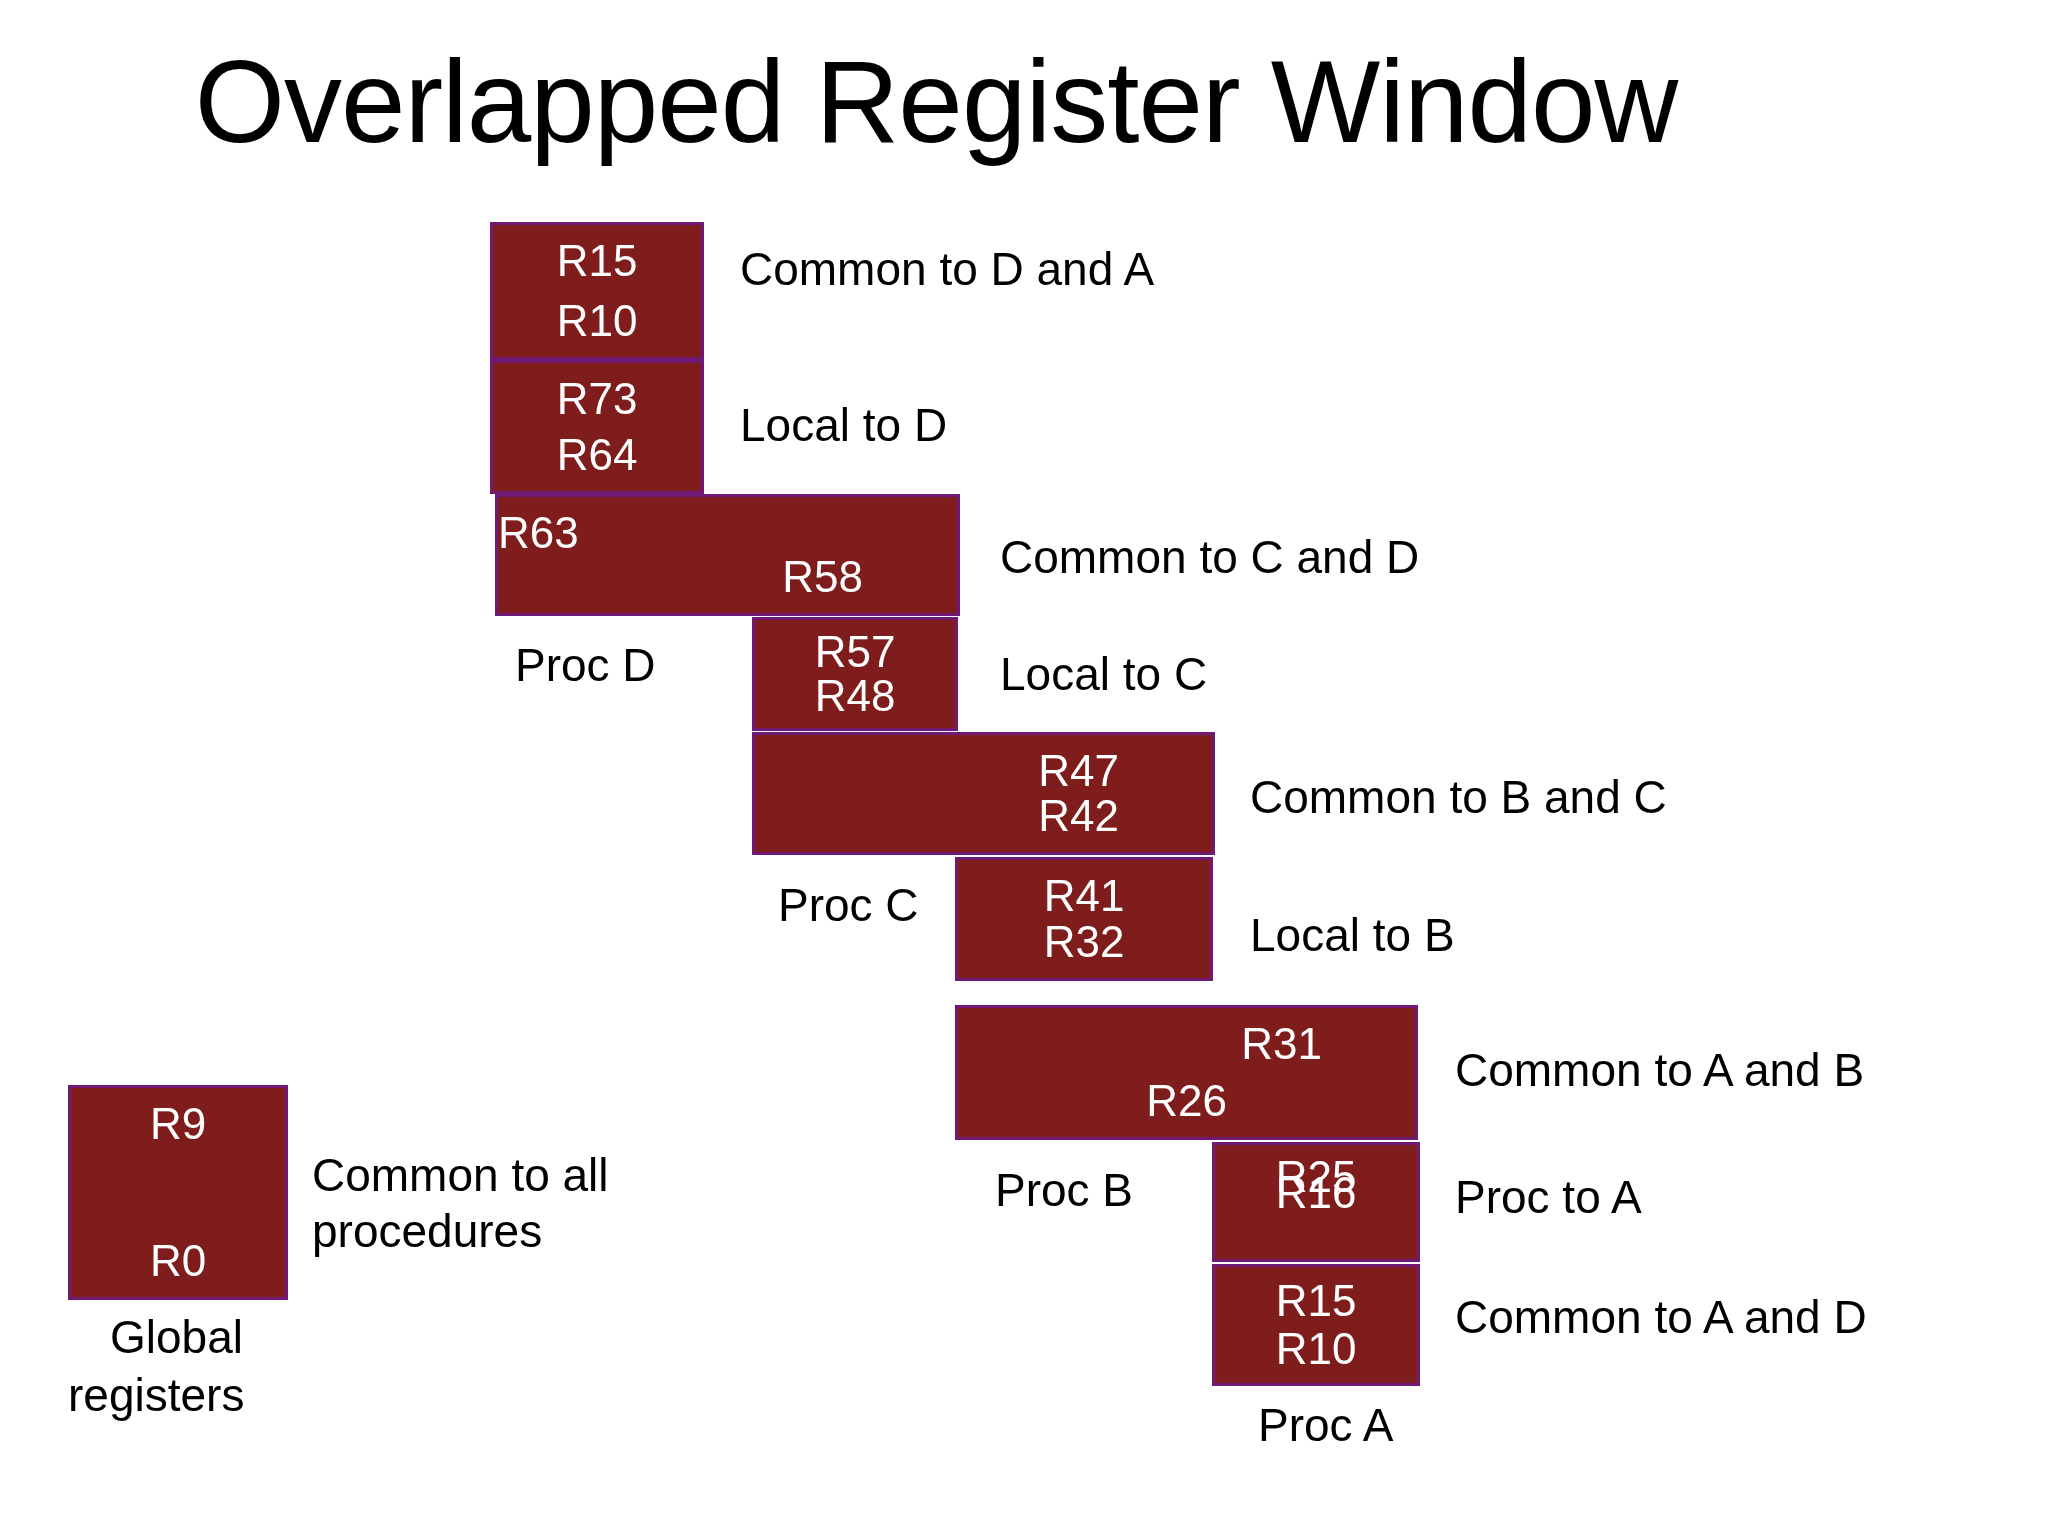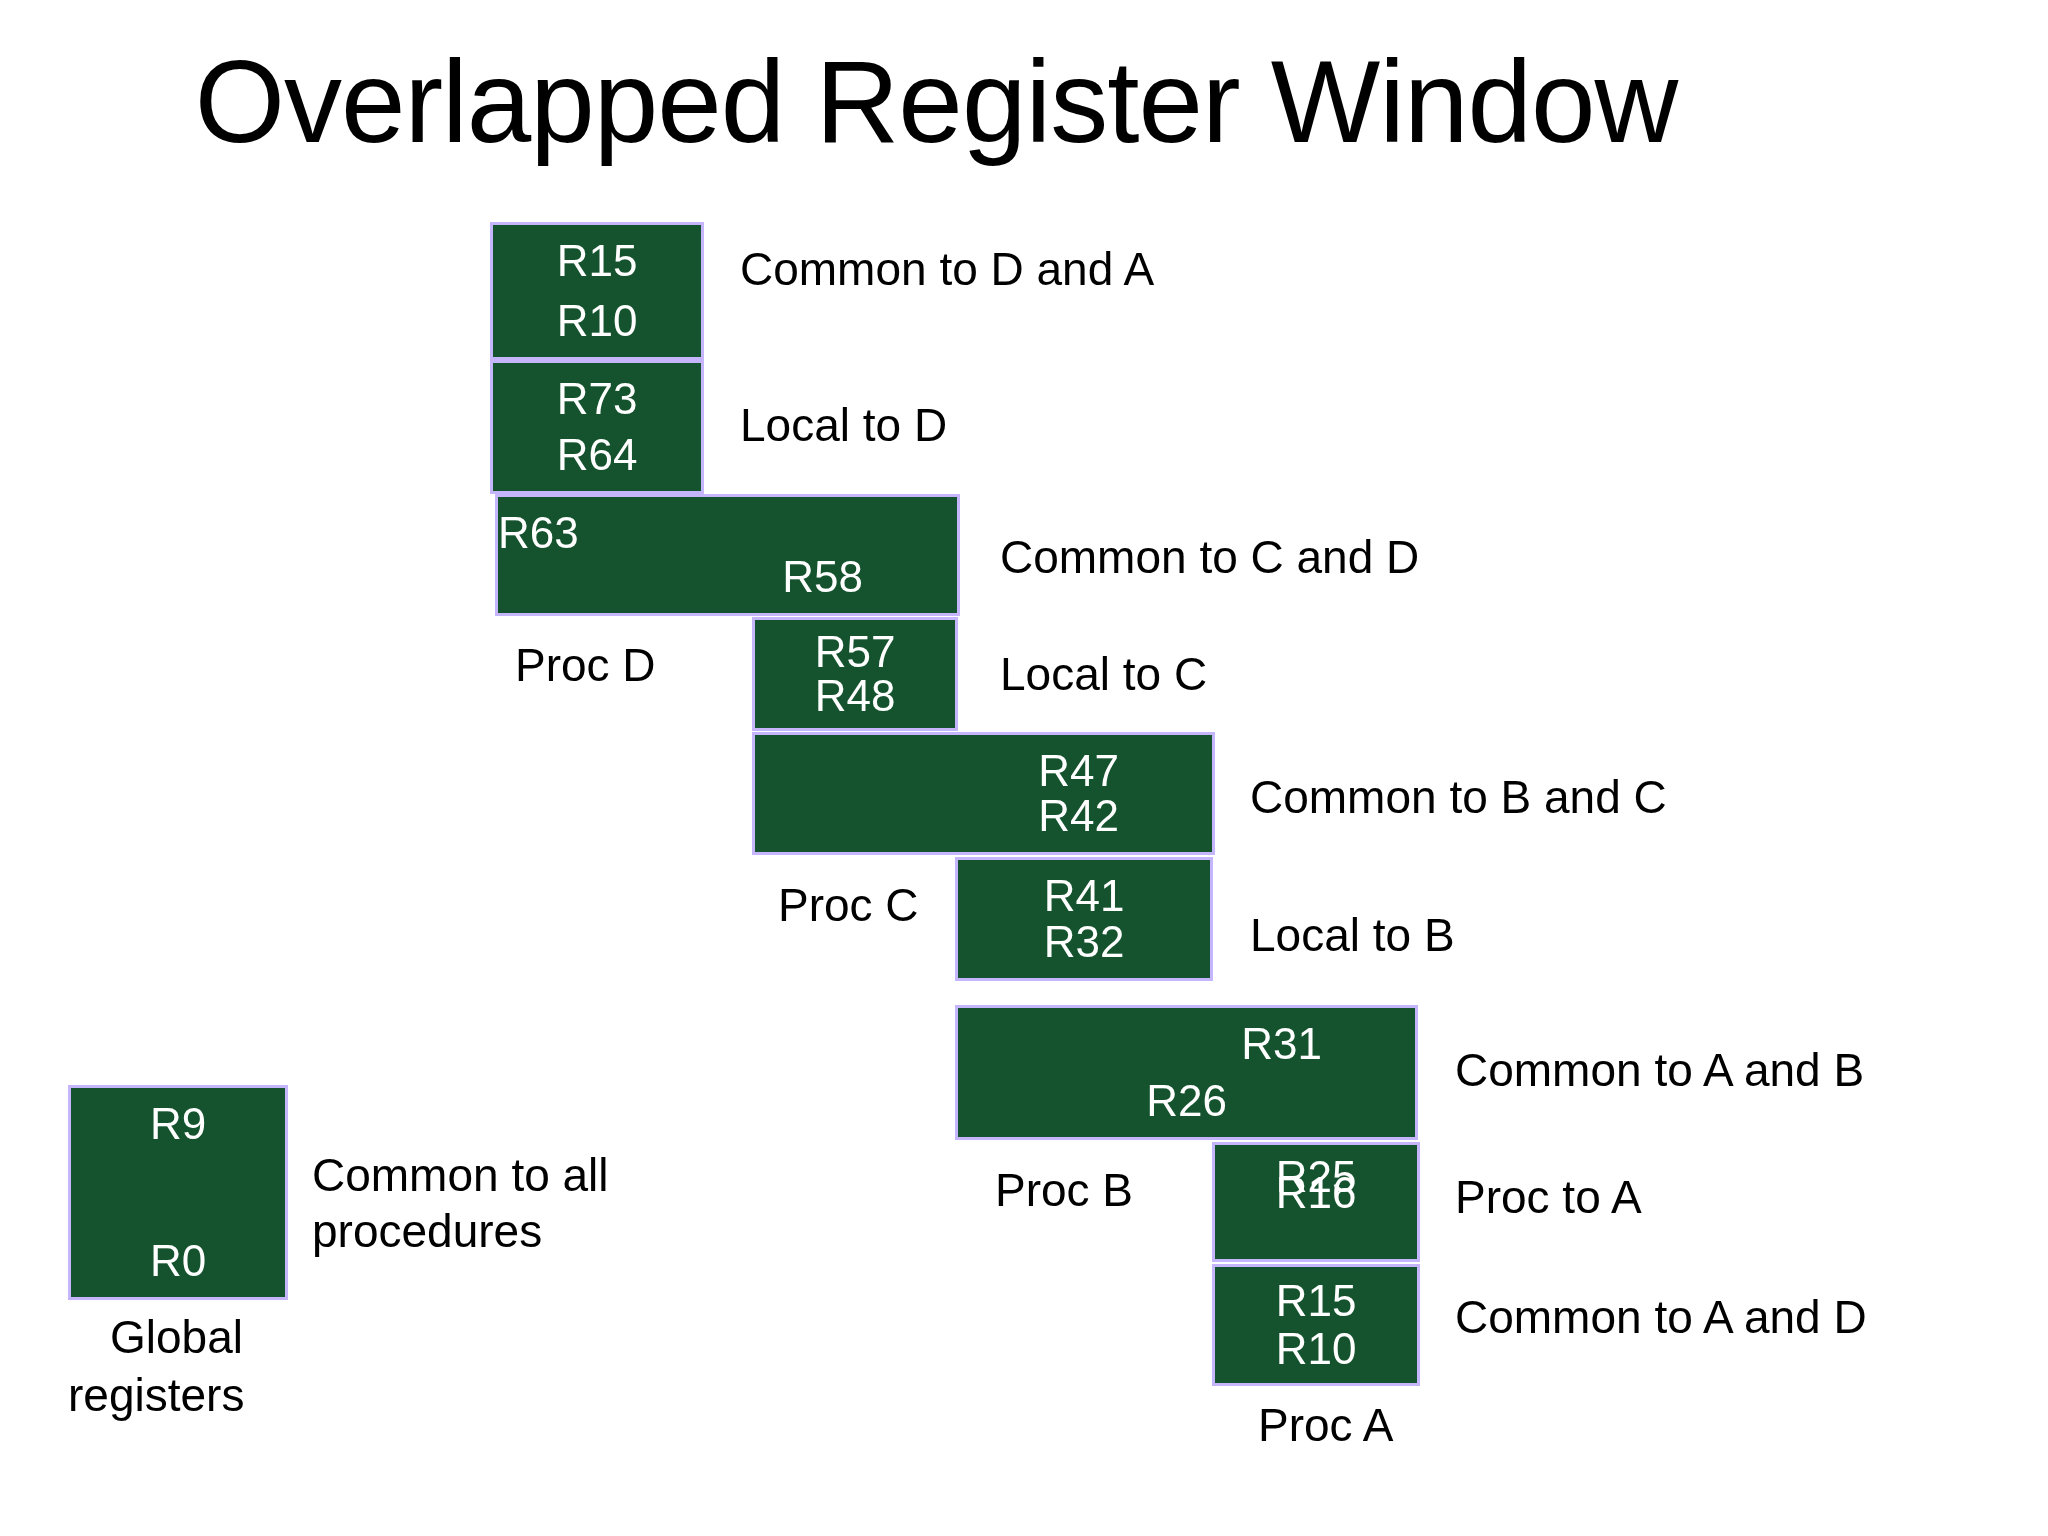--- a/index.html
+++ b/index.html
@@ -32,22 +32,22 @@
     letter-spacing: -1px;
     color: #000000;
     white-space: nowrap;
     margin-left: 24px;
   }
 
   
   .block {
     position: absolute;
     box-sizing: border-box;
-    background: #14532d;
-    border: 3px solid #c4b5fd;
+    background: #7f1d1d;
+    border: 3px solid #701a75;
     box-shadow: 0 0 0 0 rgba(0,0,0,0);
   }
   .block .r-top,
   .block .r-bot {
     position: absolute;
     left: 0;
     width: 100%;
     text-align: center;
     color: #ffffff;
     font-size: 44px;

